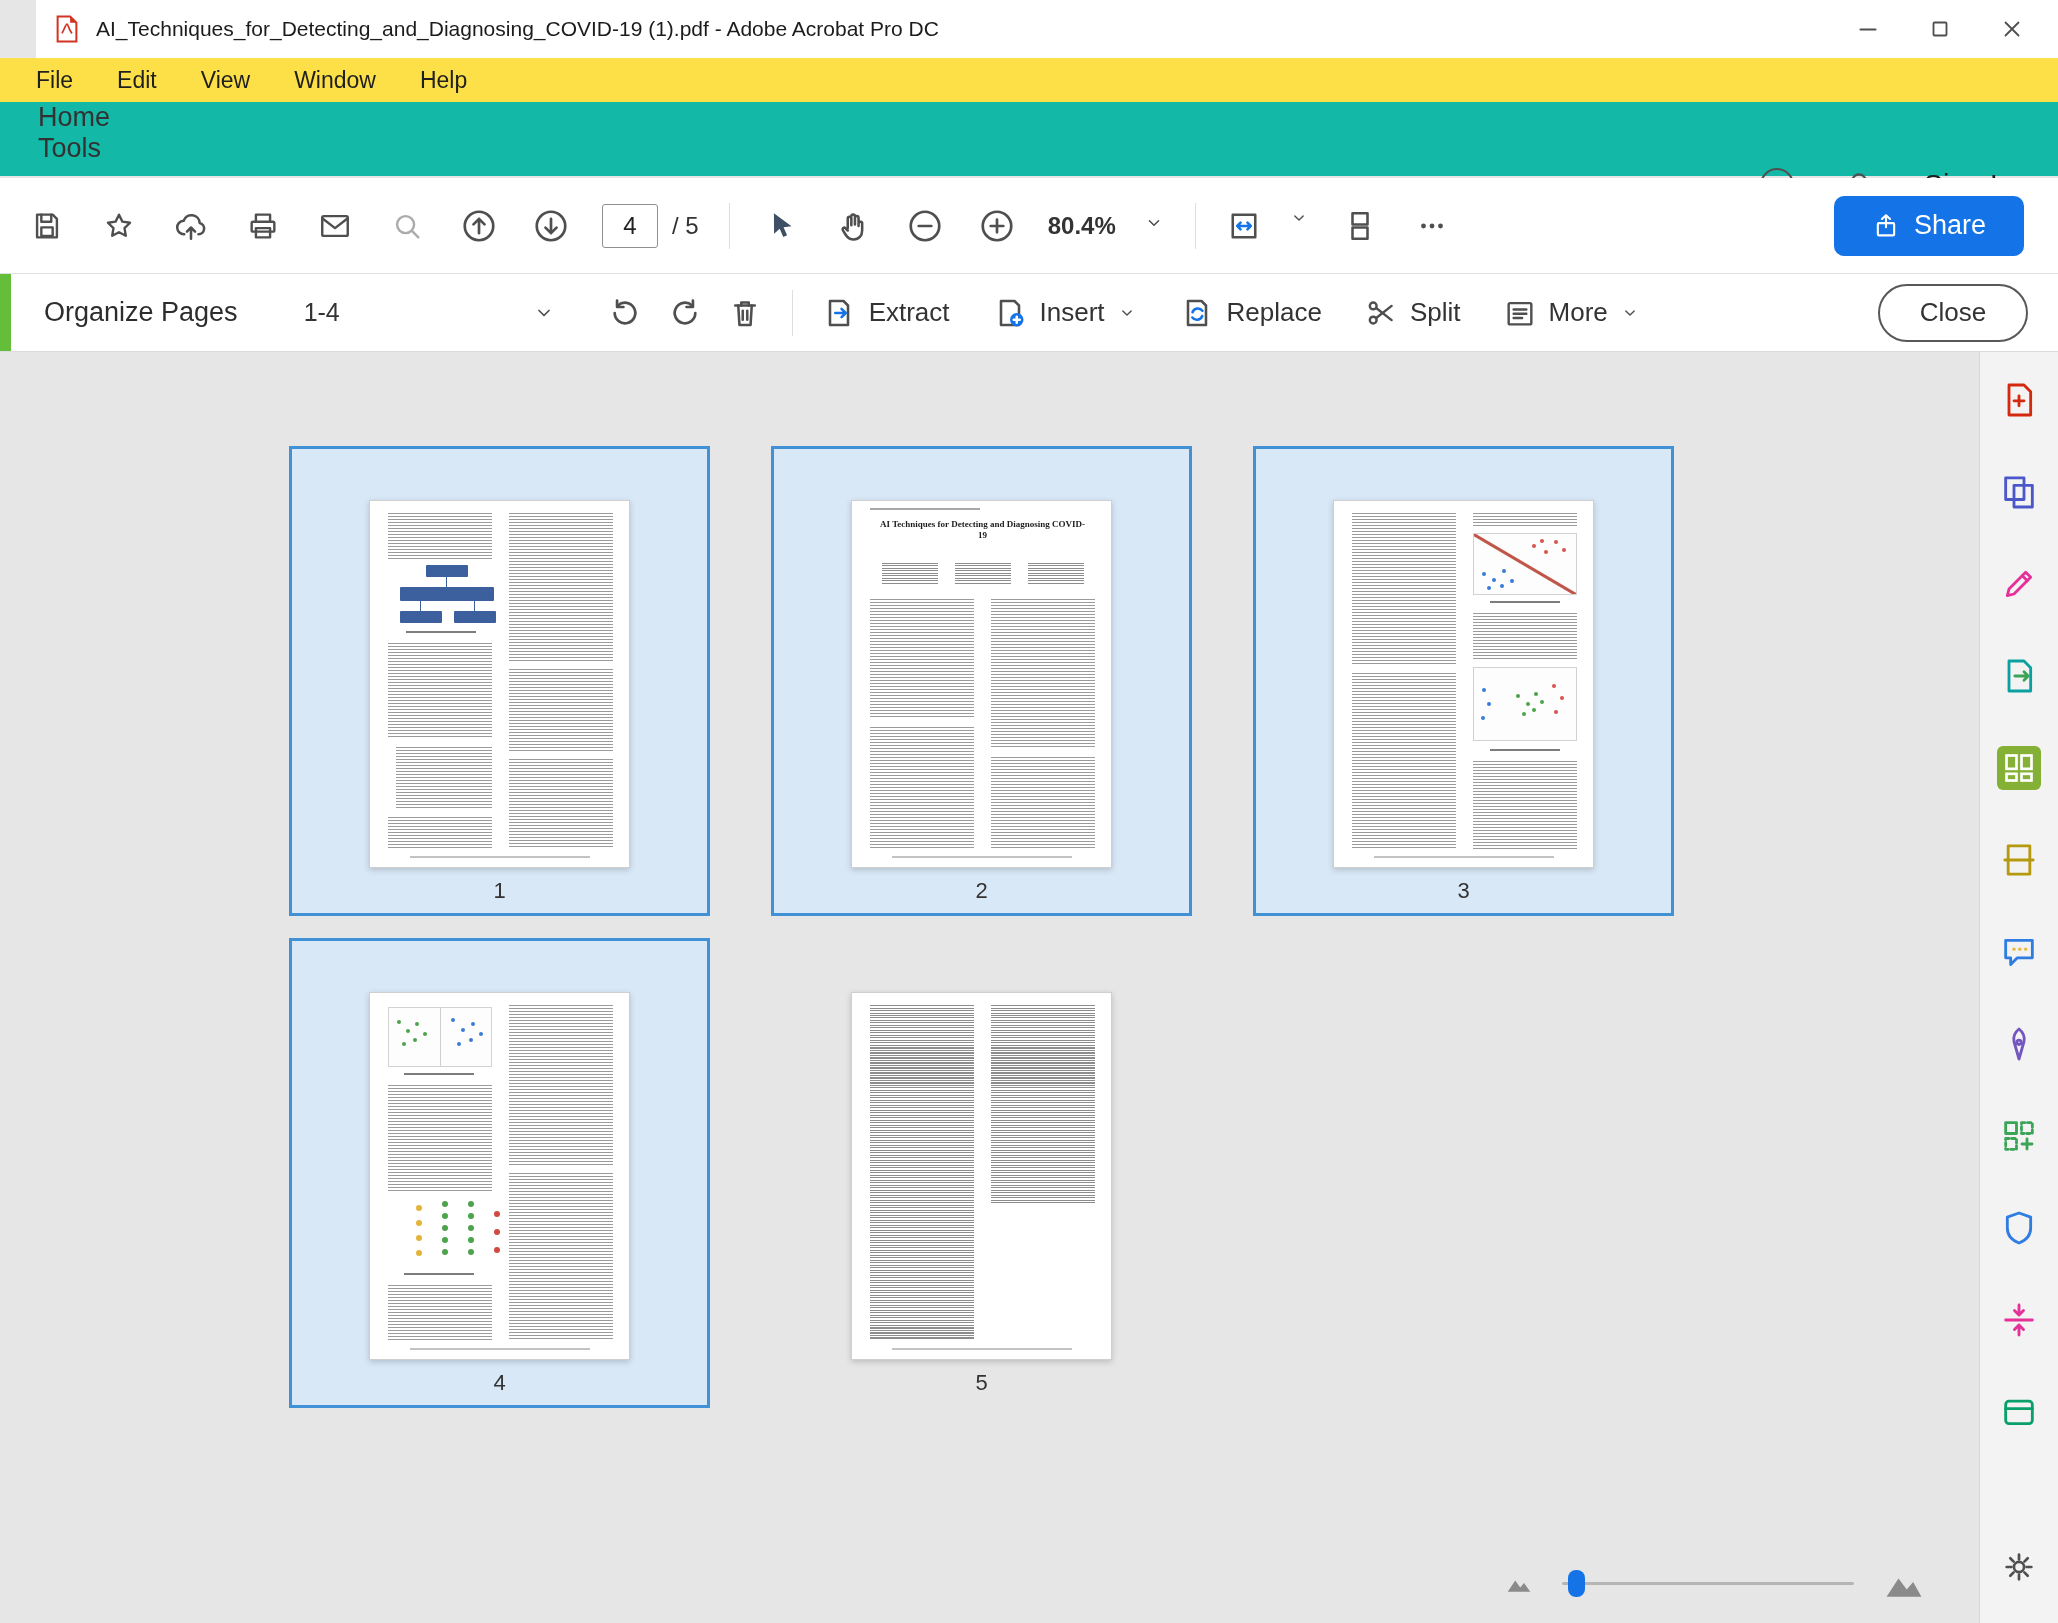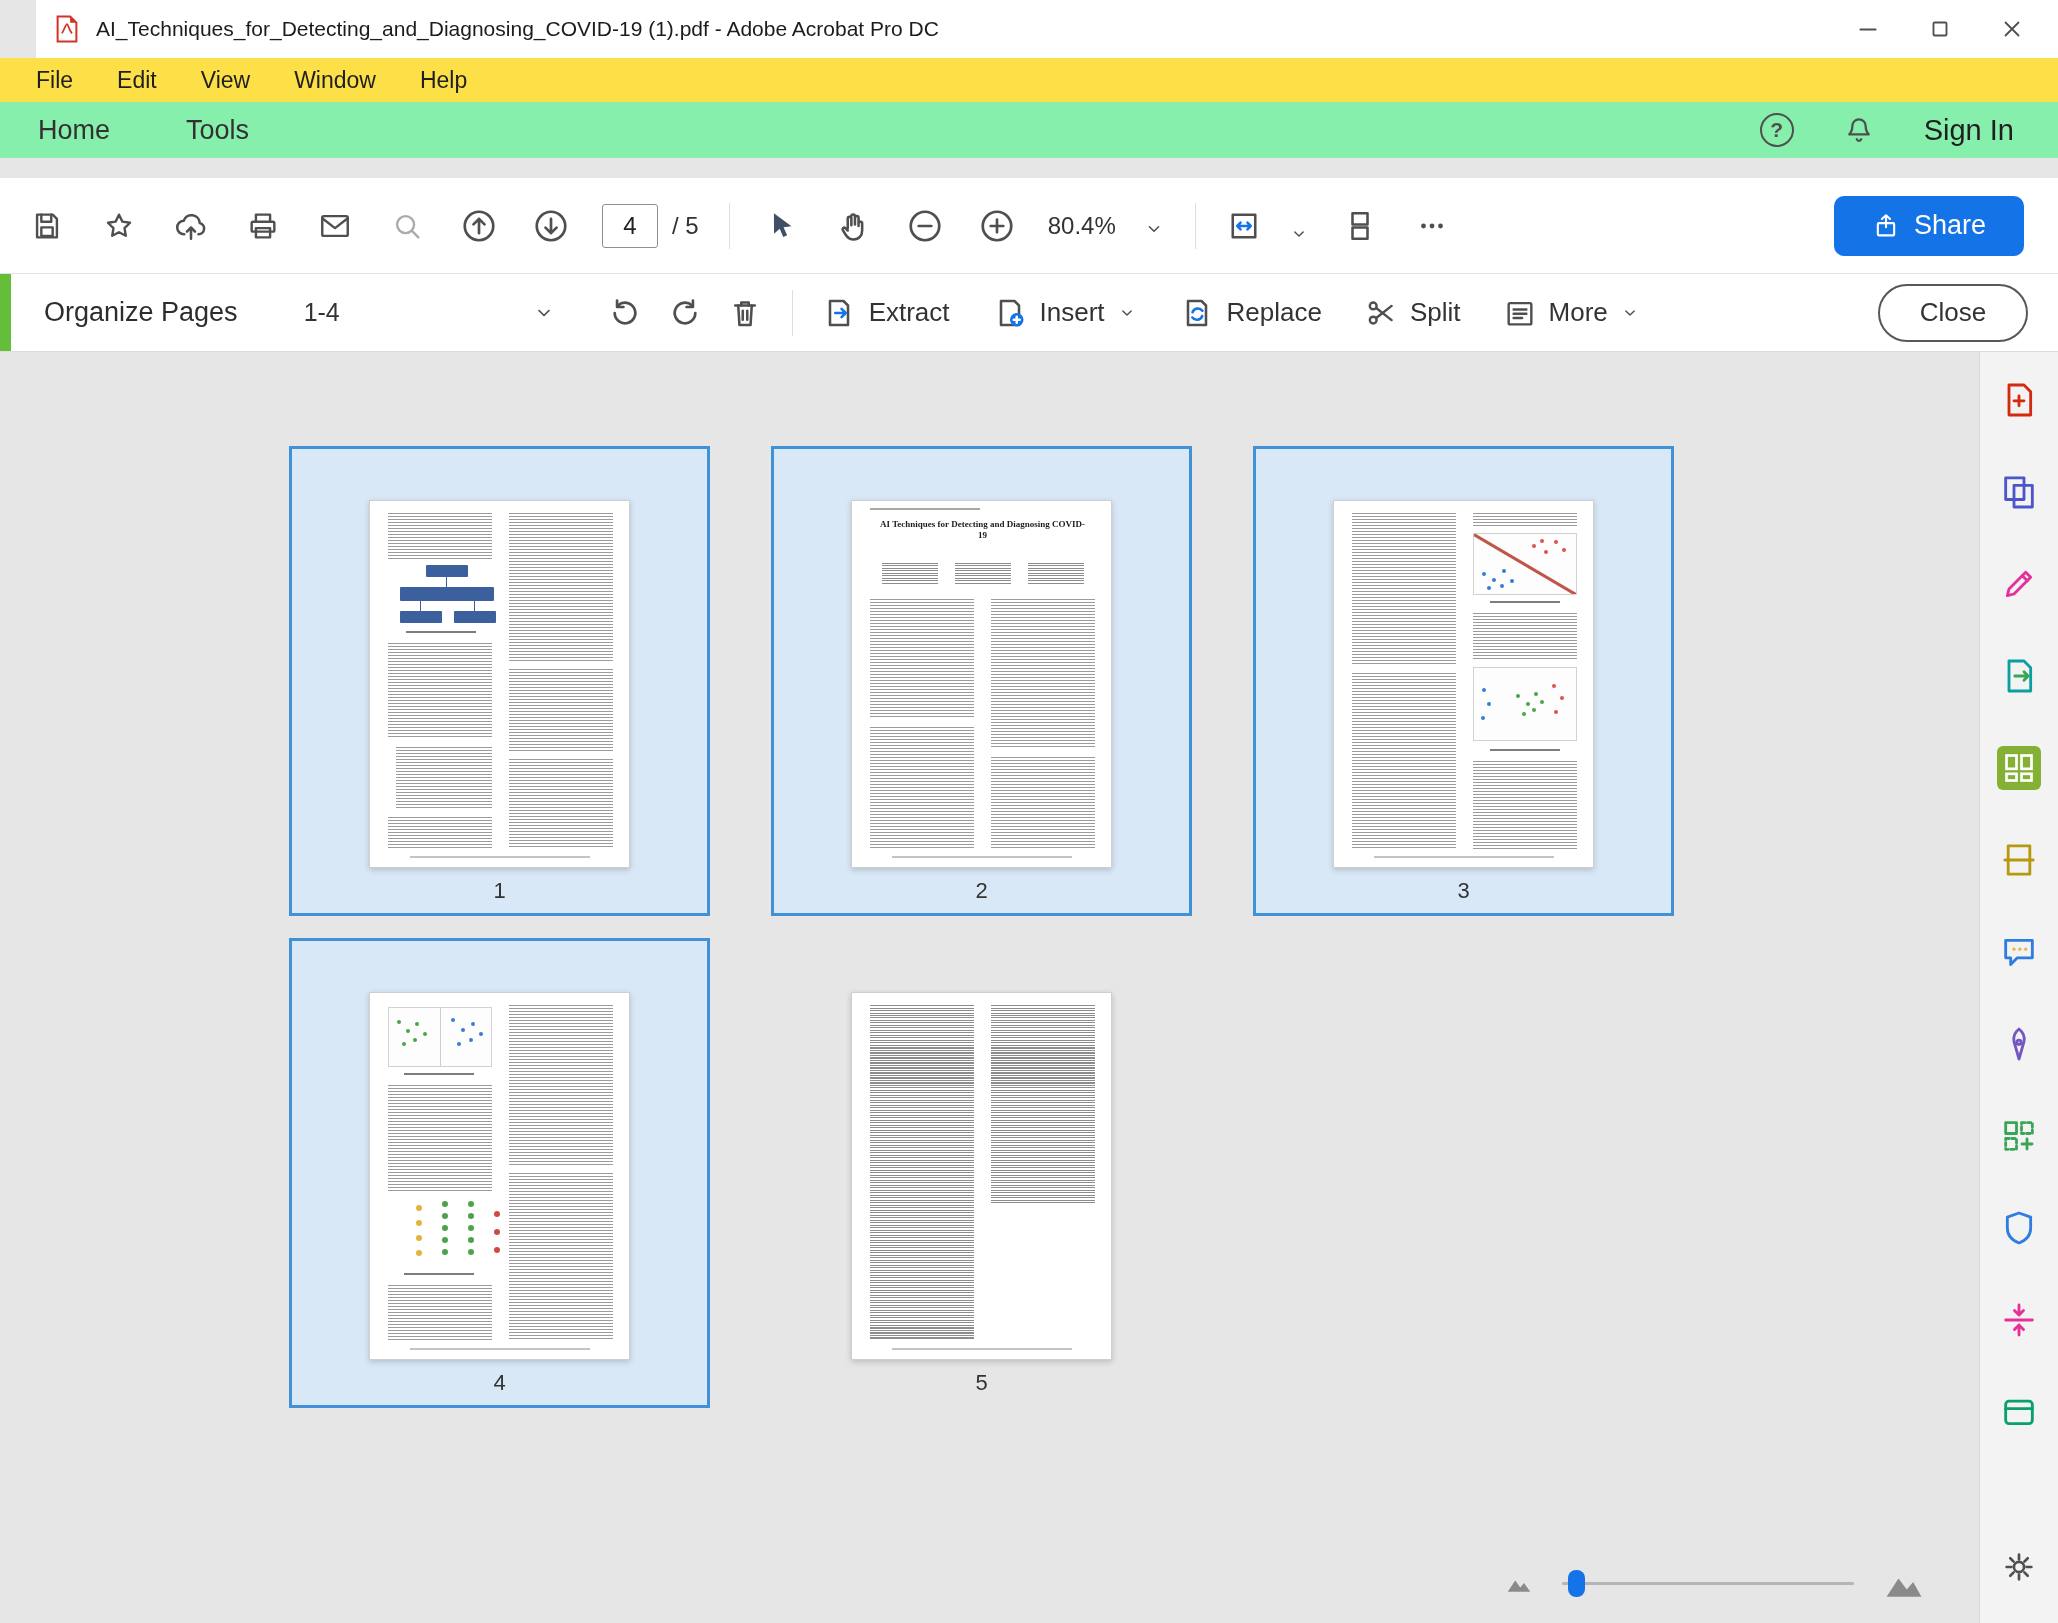--- a/index.html
+++ b/index.html
@@ -14,35 +14,35 @@
   .titlebar .logo { width:30px; height:30px; margin-right:14px; }
   .titlebar .title { font-size:21px; color:#1c1c1c; }
   .wctrl { margin-left:auto; display:flex; }
   .wbtn { width:72px; height:50px; display:flex; align-items:center; justify-content:center; }
 
   
   .menubar { position:absolute; top:58px; left:0; right:0; height:44px; background:#fde047; display:flex; align-items:center; gap:44px; padding-left:36px; font-size:23px; color:#1f1f1f; }
   .menubar span { cursor:default; }
 
   
-  .tabbar { position:absolute; top:102px; left:0; right:0; height:56px; background:#86efac; display:flex; align-items:stretch; }
+  .tabbar { position:absolute; top:102px; left:0; right:0; height:74px; background:#14b8a6; display:flex; align-items:stretch;flex-direction:column; }
   .tab-plain { display:flex; align-items:center; padding:0 38px; font-size:27px; color:#323232; }
   .doc-tab { background:#fff; width:322px; margin-left:48px; display:flex; align-items:center; padding:0 22px; font-size:24px; color:#2a2a2a; }
   .doc-tab .x { margin-left:auto; font-size:30px; color:#555; line-height:1; }
   .tab-right { margin-left:auto; display:flex; align-items:center; gap:44px; padding-right:44px; }
   .help-circle { width:34px; height:34px; border:2px solid #4f4f4f; border-radius:50%; display:flex; align-items:center; justify-content:center; font-size:21px; font-weight:bold; color:#4f4f4f; }
   .signin { font-size:29px; color:#1f1f1f; }
 
   
   .toolbar { position:absolute; top:178px; left:0; right:0; height:96px; background:#fff; border-bottom:1px solid #e1e1e1; display:flex; align-items:center; padding-left:26px; gap:30px; }
   .vdiv { width:1px; height:46px; background:#dedede; flex:0 0 auto; }
   .pagebox { display:flex; align-items:center; gap:14px; }
   .pagebox input { width:56px; height:44px; border:1px solid #8f8f8f; border-radius:3px; text-align:center; font-size:24px; font-family:inherit; color:#222; background:#fff; }
   .pagetotal { font-size:24px; color:#333; }
-  .zoomgrp { display:flex; align-items:flex-end; gap:27px; font-size:24px; color:#333; }
+  .zoomgrp { display:flex; align-items:flex-start; gap:27px; font-size:24px; color:#333;font-weight:bold; }
   .share-btn { margin-left:auto; margin-right:34px; width:190px; height:60px; border-radius:10px; background:#1473e6; color:#fff; display:flex; align-items:center; justify-content:center; gap:14px; font-size:27px; }
 
   
   .orgbar { position:absolute; top:274px; left:0; right:0; height:78px; background:#fff; border-bottom:1px solid #dcdcdc; display:flex; align-items:center; }
   .org-accent { position:absolute; left:0; top:0; width:11px; height:100%; background:#65be39; }
   .org-title { margin-left:44px; font-size:27px; color:#2d2d2d; }
   .org-range { margin-left:66px; width:252px; display:flex; align-items:center; justify-content:space-between; font-size:25px; color:#333; }
   .org-group { display:flex; align-items:center; gap:12px; font-size:26px; color:#333; }
   .close-btn { margin-left:auto; margin-right:30px; width:150px; height:58px; border:2px solid #585858; border-radius:29px; background:#fff; display:flex; align-items:center; justify-content:center; font-size:26px; color:#333; }
 

